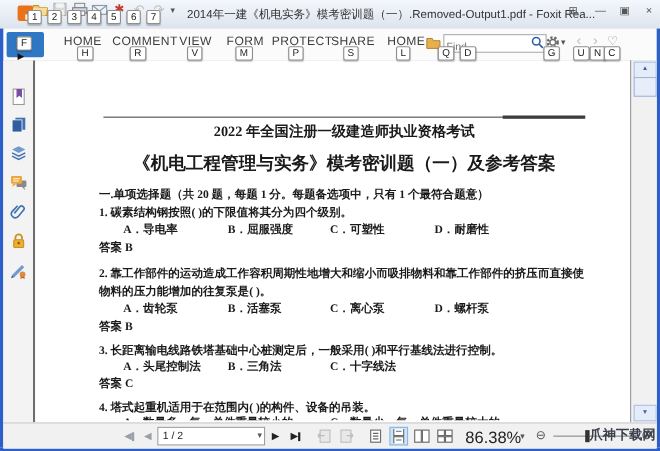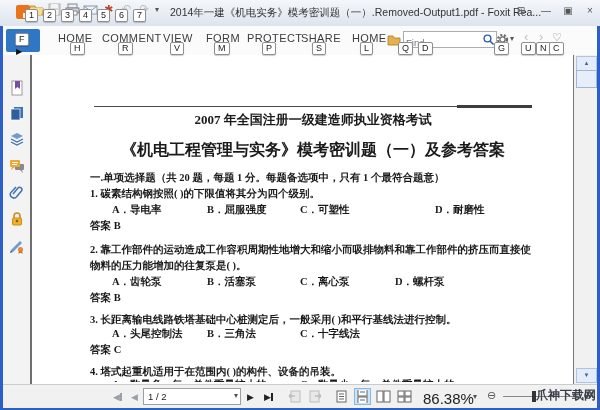--- a/index.html
+++ b/index.html
@@ -239,31 +239,31 @@
         <circle cx="11.5" cy="11.5" r="2.6" fill="#e08a3c"></circle>
         <path d="M10 13.5l-.8 2.2 2.3-1 2.3 1-.8-2.2" fill="#c9622f"></path>
       </svg>
   </div>
 </div>
 
 <div class="abs" id="docarea">
   <div id="rule"></div>
   <div id="rule-thick"></div>
 
-  <div class="doc-text doc-title" style="left:62px;top:57px;width:438px;text-align:center;">2007 年全国注册一级建造师执业资格考试</div>
+  <div class="doc-text doc-title" style="left:62px;top:57px;width:438px;text-align:center;">2022 年全国注册一级建造师执业资格考试</div>
   <div class="doc-text doc-title" style="left:62px;top:87px;width:438px;text-align:center;font-size:16px;">《机电工程管理与实务》模考密训题（一）及参考答案</div>
 
   <div class="doc-text" style="left:58px;top:115px;">一.单项选择题（共 20 题，每题 1 分。每题备选项中，只有 1 个最符合题意）</div>
 
   <div class="doc-text" style="left:58px;top:131px;">1. 碳素结构钢按照( )的下限值将其分为四个级别。</div>
   <div class="abs" style="left:0;top:147px;width:520px;height:16px;">
     <span class="doc-text opt" style="left:80px;text-align:right;">A．导电率</span>
     <span class="doc-text opt" style="left:175px;">B．屈服强度</span>
     <span class="doc-text opt" style="left:268px;">C．可塑性</span>
-    <span class="doc-text opt" style="left:363px;margin-left:40px;">D．耐磨性</span>
+    <span class="doc-text opt" style="left:363px;">D．耐磨性</span>
   </div>
   <div class="doc-text" style="left:58px;top:163px;">答案 B</div>
 
   <div class="doc-text" style="left:58px;top:187px;width:446px;white-space:normal;">2. 靠工作部件的运动造成工作容积周期性地增大和缩小而吸排物料和靠工作部件的挤压而直接使物料的压力能增加的往复泵是( )。</div>
   <div class="abs" style="left:0;top:219px;width:520px;height:16px;">
     <span class="doc-text opt" style="left:80px;">A．齿轮泵</span>
     <span class="doc-text opt" style="left:175px;">B．活塞泵</span>
     <span class="doc-text opt" style="left:268px;">C．离心泵</span>
     <span class="doc-text opt" style="left:363px;">D．螺杆泵</span>
   </div>

